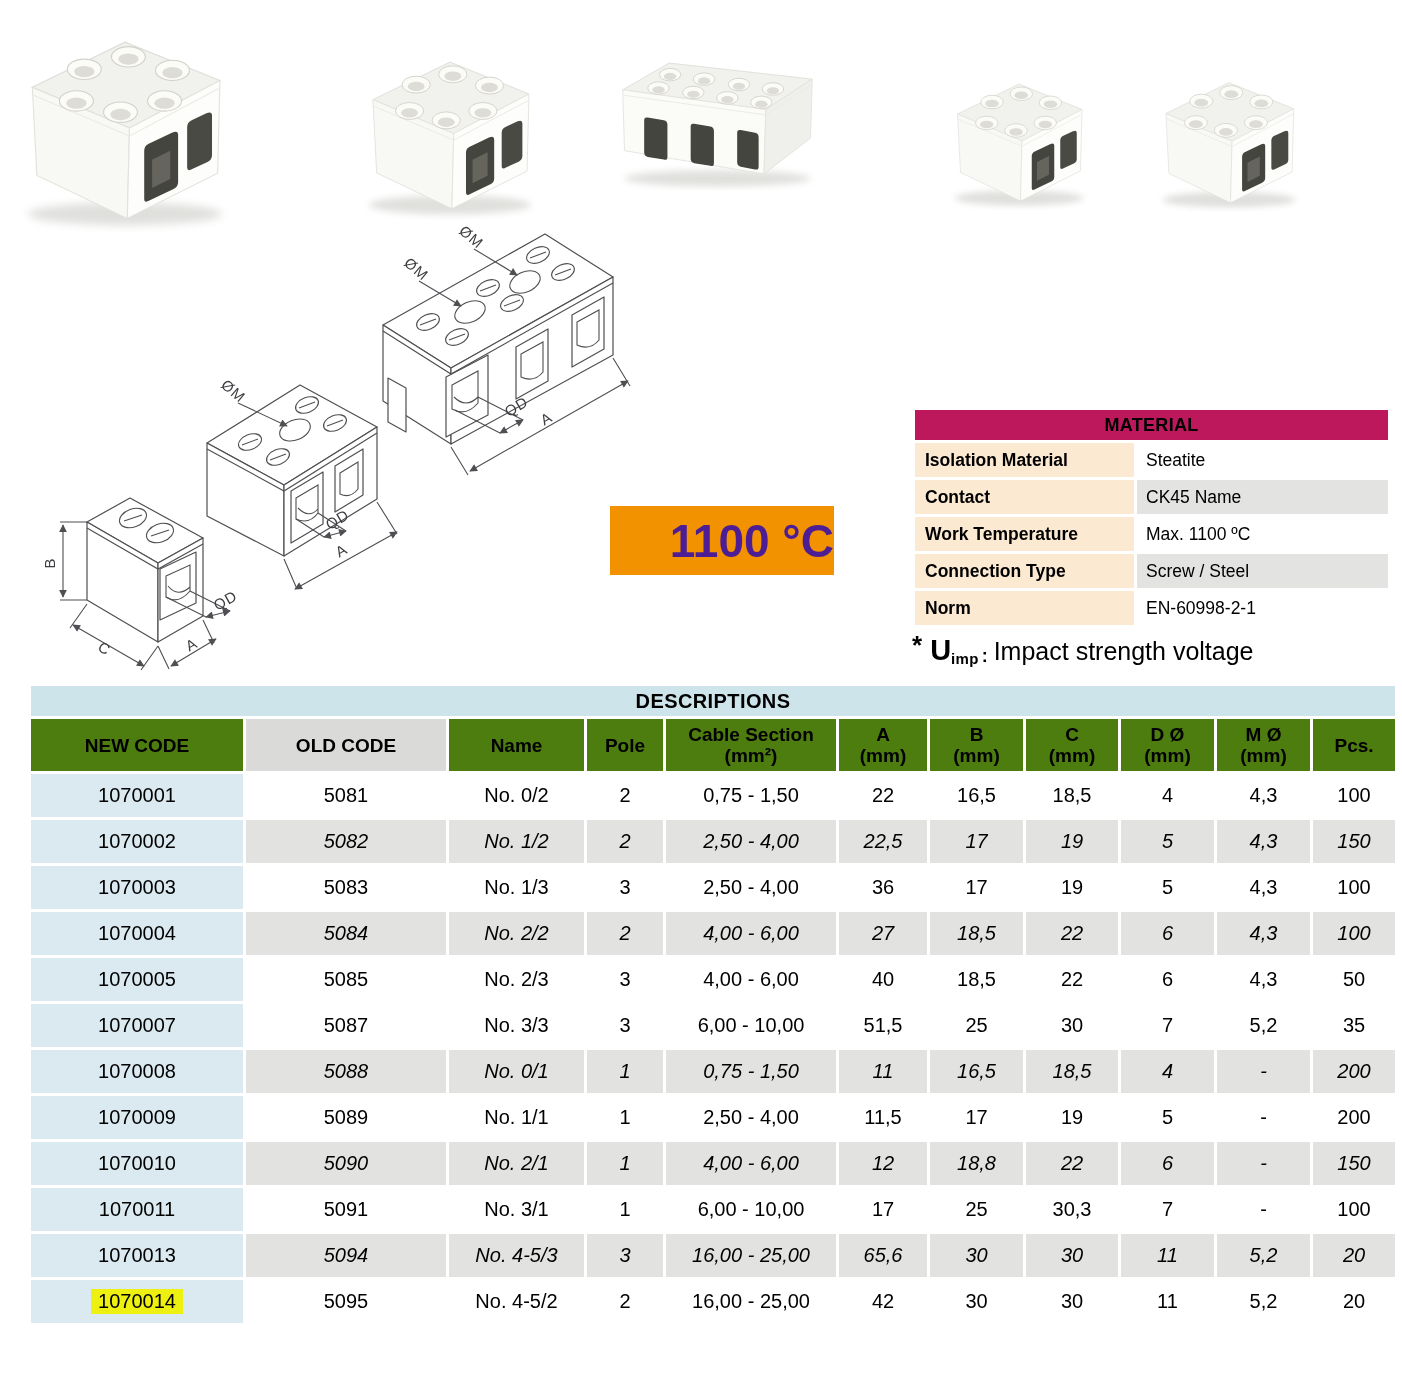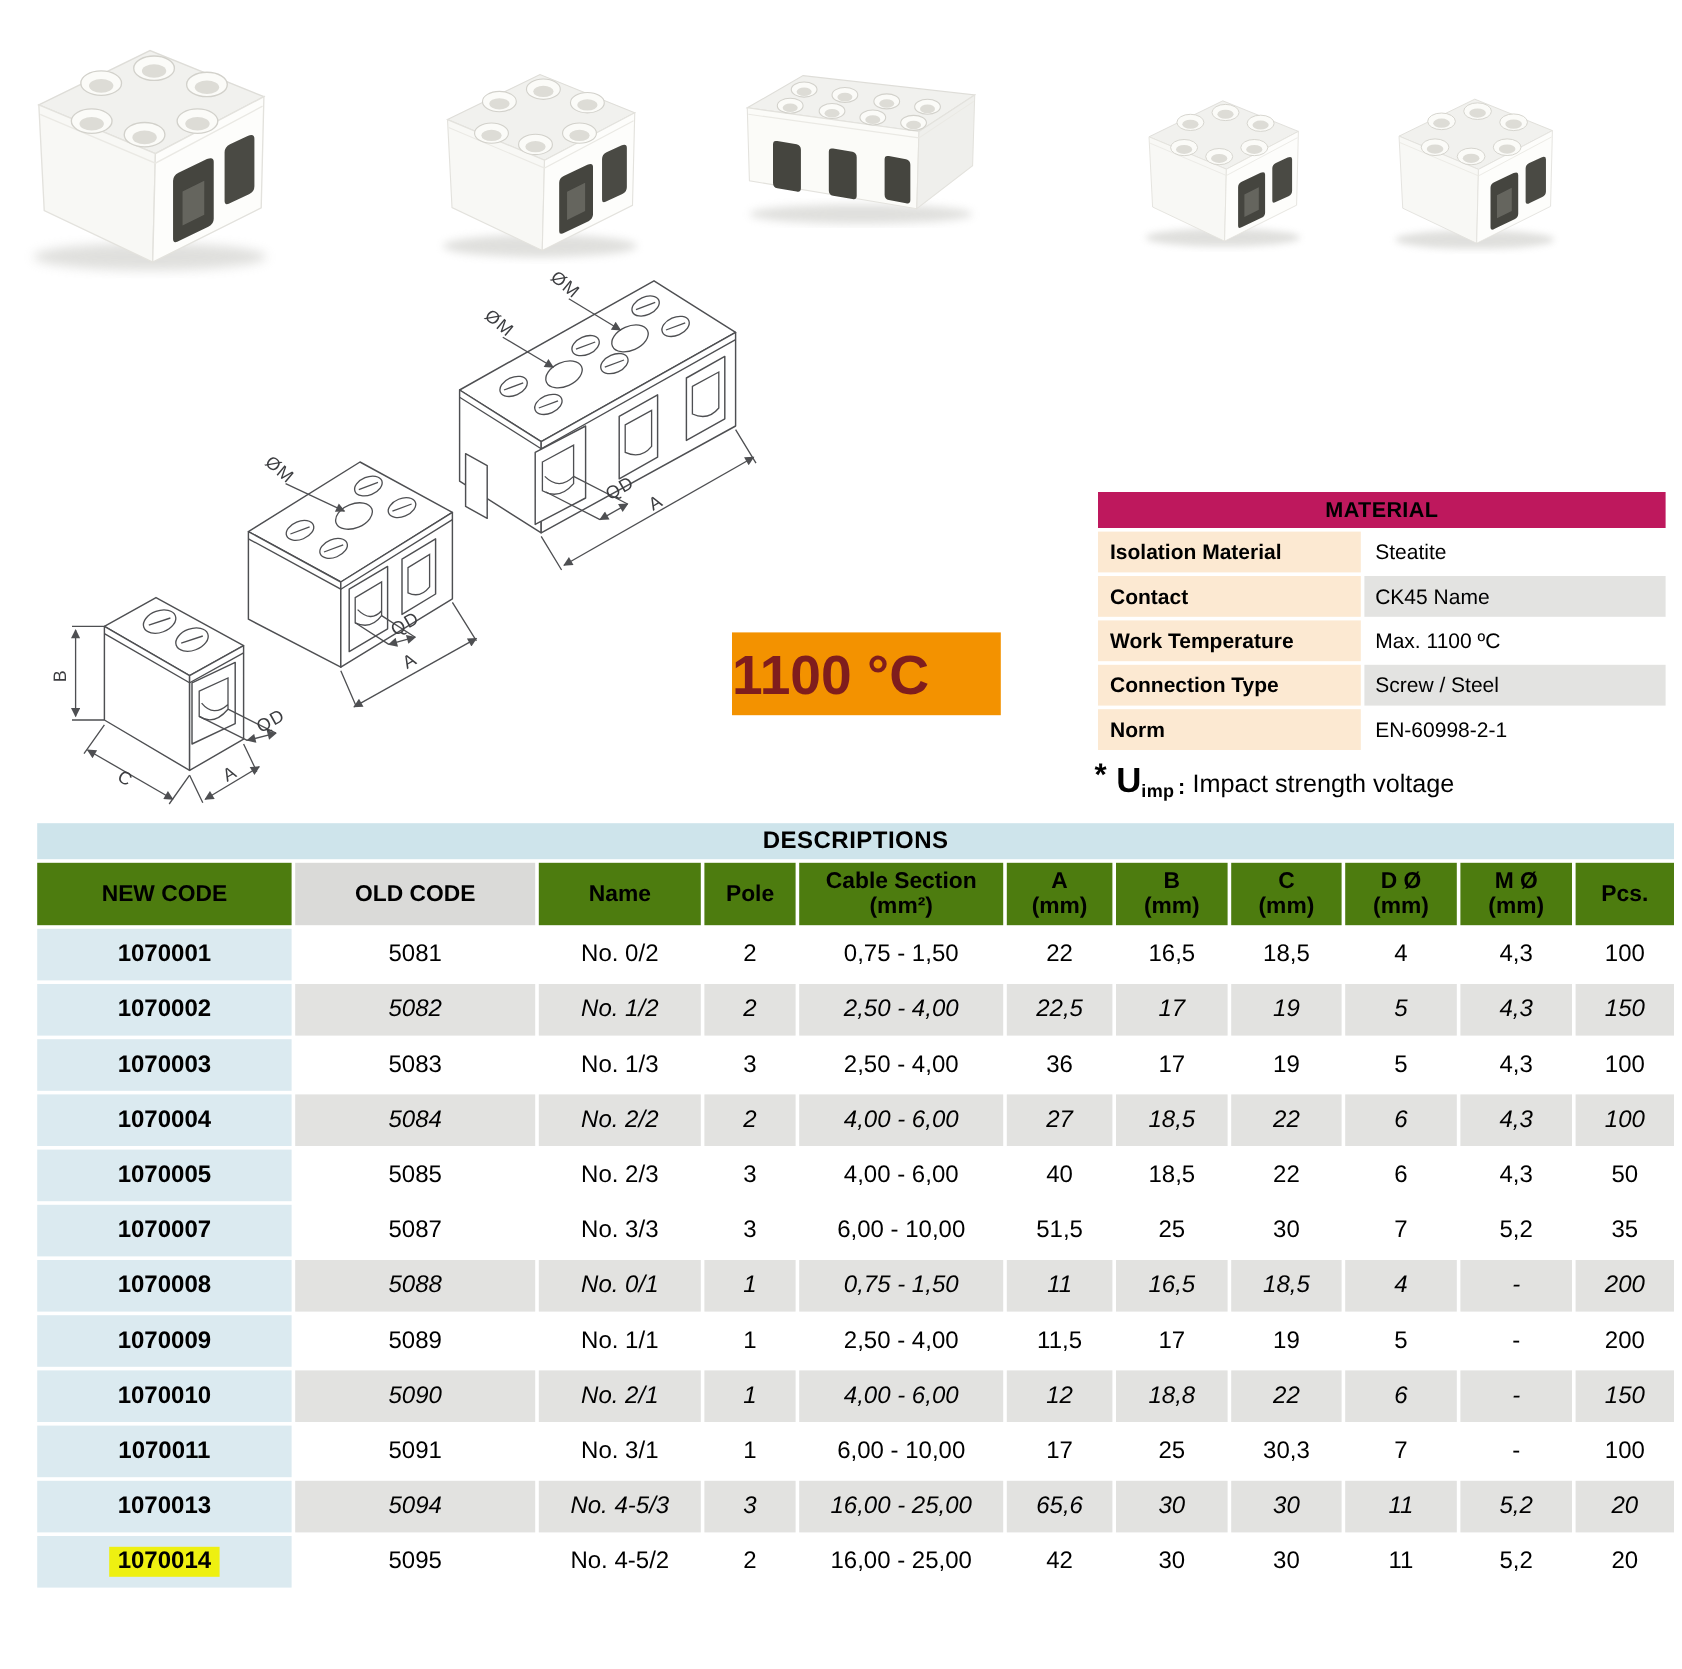--- a/index.html
+++ b/index.html
@@ -1,48 +1,48 @@
 <!DOCTYPE html>
 <html><head>
 <meta charset="utf-8">
 <style>
   html,body{margin:0;padding:0;background:#fff;}
   body{width:1402px;height:1391px;position:relative;font-family:"Liberation Sans",sans-serif;color:#000;overflow:hidden;}
   .page{position:absolute;left:0;top:0;width:1402px;height:1391px;background:#fff;}
   .abs{position:absolute;}
 
   
-  .badge{left:610px;top:527px;width:224px;height:69px;background:#F39200;color:#7f1d1d;
-         display:flex;align-items:center;justify-content:flex-start;
+  .badge{left:610px;top:506px;width:224px;height:69px;background:#F39200;color:#4c1d95;
+         display:flex;align-items:center;justify-content:flex-end;
          font-size:46px;font-weight:700;letter-spacing:0;}
 
   
   .material{left:915px;top:410px;width:473px;}
   .m-title{background:#be185d;font-weight:700;font-size:18px;text-align:center;height:30px;
            display:flex;align-items:center;justify-content:center;margin-bottom:3px;letter-spacing:.3px;}
   .m-row{display:grid;grid-template-columns:219px 1fr;column-gap:3px;margin-bottom:3px;}
   .m-label{background:#fce9d2;font-weight:700;font-size:17.5px;height:34px;display:flex;align-items:center;padding-left:10px;box-sizing:border-box;}
   .m-value{font-size:17.5px;height:34px;display:flex;align-items:center;padding-left:9px;box-sizing:border-box;}
   .m-value.gray{background:#e3e3e1;}
 
   
   .note{left:912px;top:630px;width:420px;white-space:nowrap;}
   .n-star{font-weight:700;font-size:26px;vertical-align:6px;}
   .n-u{font-weight:700;font-size:29px;margin-left:8px;}
   .n-sub{font-weight:700;font-size:15px;vertical-align:-4px;letter-spacing:.3px;}
   .n-colon{font-weight:700;font-size:18px;vertical-align:-2px;margin:0 6px 0 3px;}
-  .n-text{font-size:21px;}
+  .n-text{font-size:25px;}
 
   
   table.desc{left:28px;top:683px;width:1370px;border-collapse:separate;border-spacing:3px;table-layout:fixed;}
   .cap-cell{background:#cee4eb;font-weight:700;font-size:20px;text-align:center;height:30px;letter-spacing:.4px;}
   th{background:#4d7c0f;font-weight:700;font-size:19px;line-height:21px;height:52px;text-align:center;padding:0;}
   th.th-gray{background:#dadad8;}
   td{text-align:center;font-size:20px;height:43px;padding:0;}
-  .td-code{background:#dbeaf0;font-weight:700;}
+  .td-code{background:#dbeaf0;font-weight:400;}
   .td-white{background:#fff;}
   .td-gray{background:#e2e2e0;font-style:italic;}
   .hl{background:#eef011;padding:1px 7px;display:inline-block;}
 
   
   .dl{stroke:#4e4f52;fill:none;stroke-width:1.1;}
   .df{fill:#fff;stroke:#4e4f52;stroke-width:1.2;stroke-linejoin:round;}
   .dt{font-size:15px;fill:#3c3d40;letter-spacing:1px;}
 </style>
 </head>

